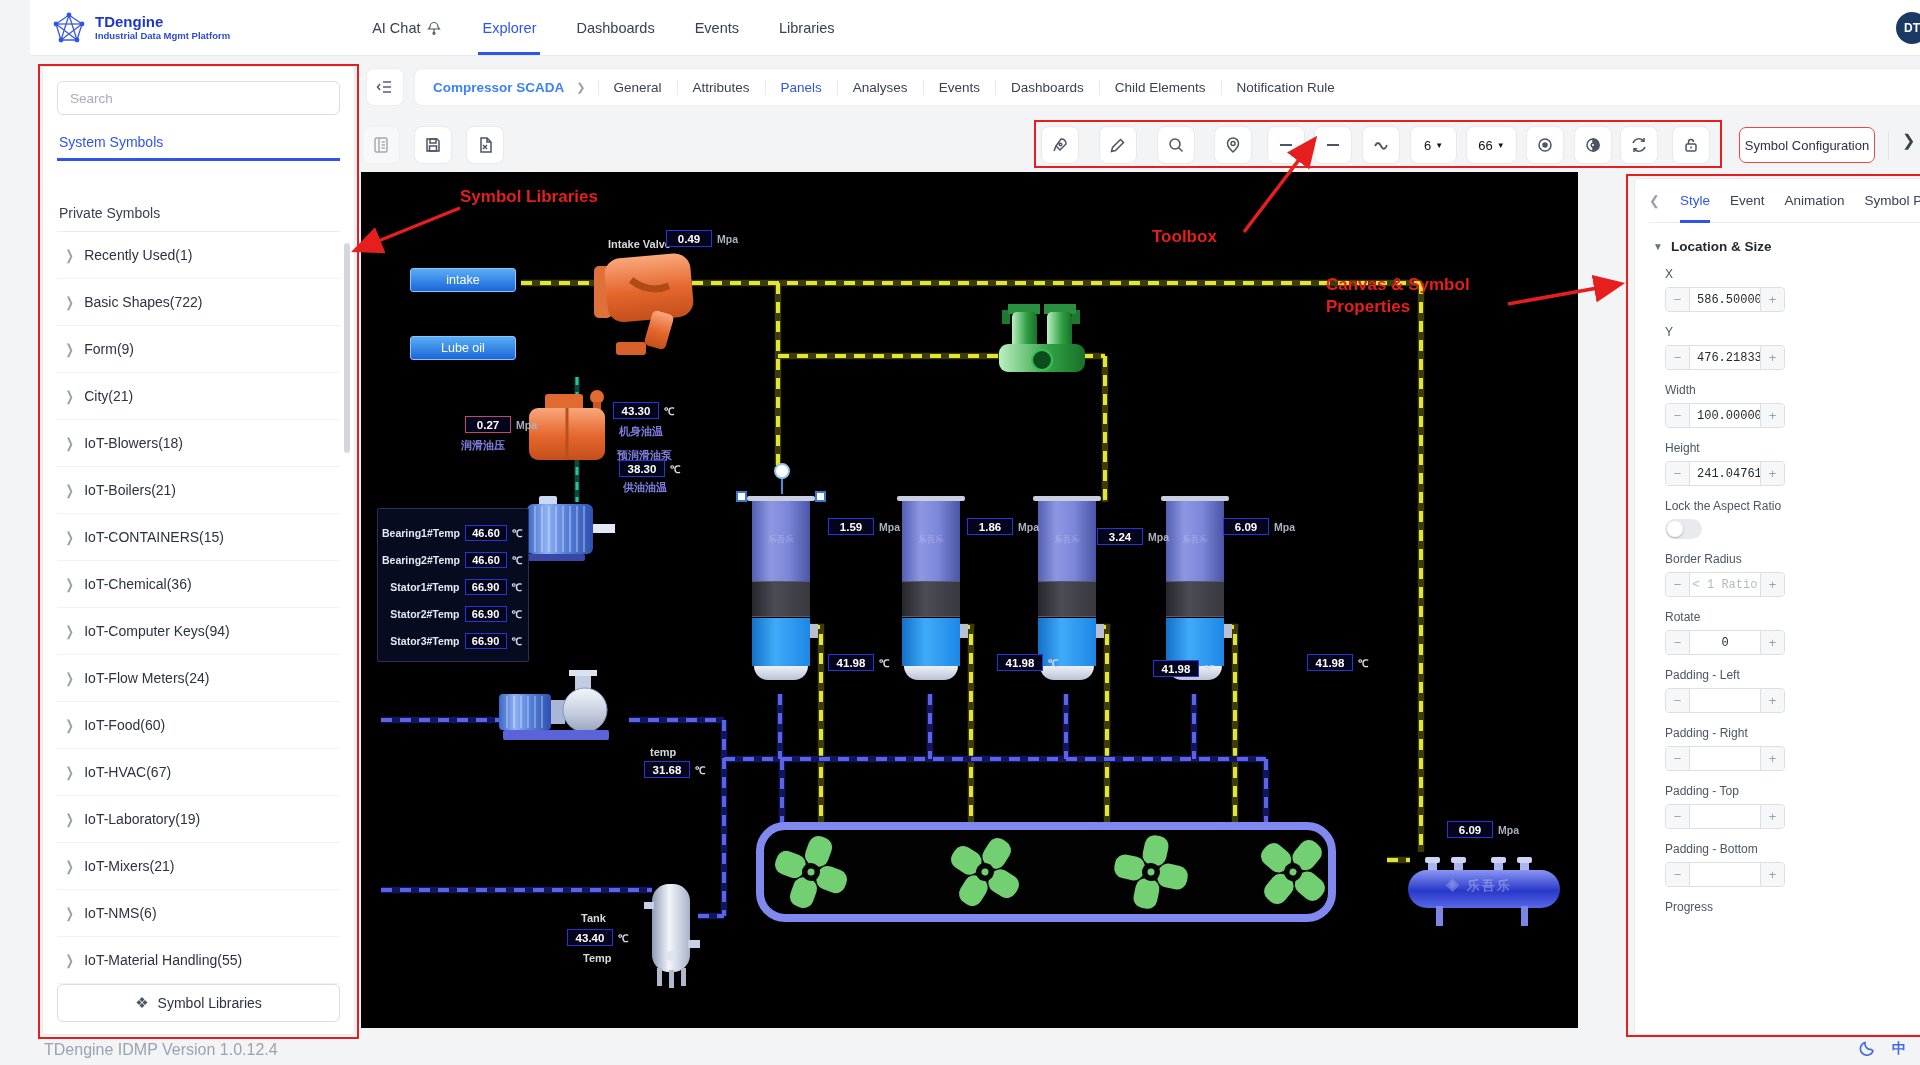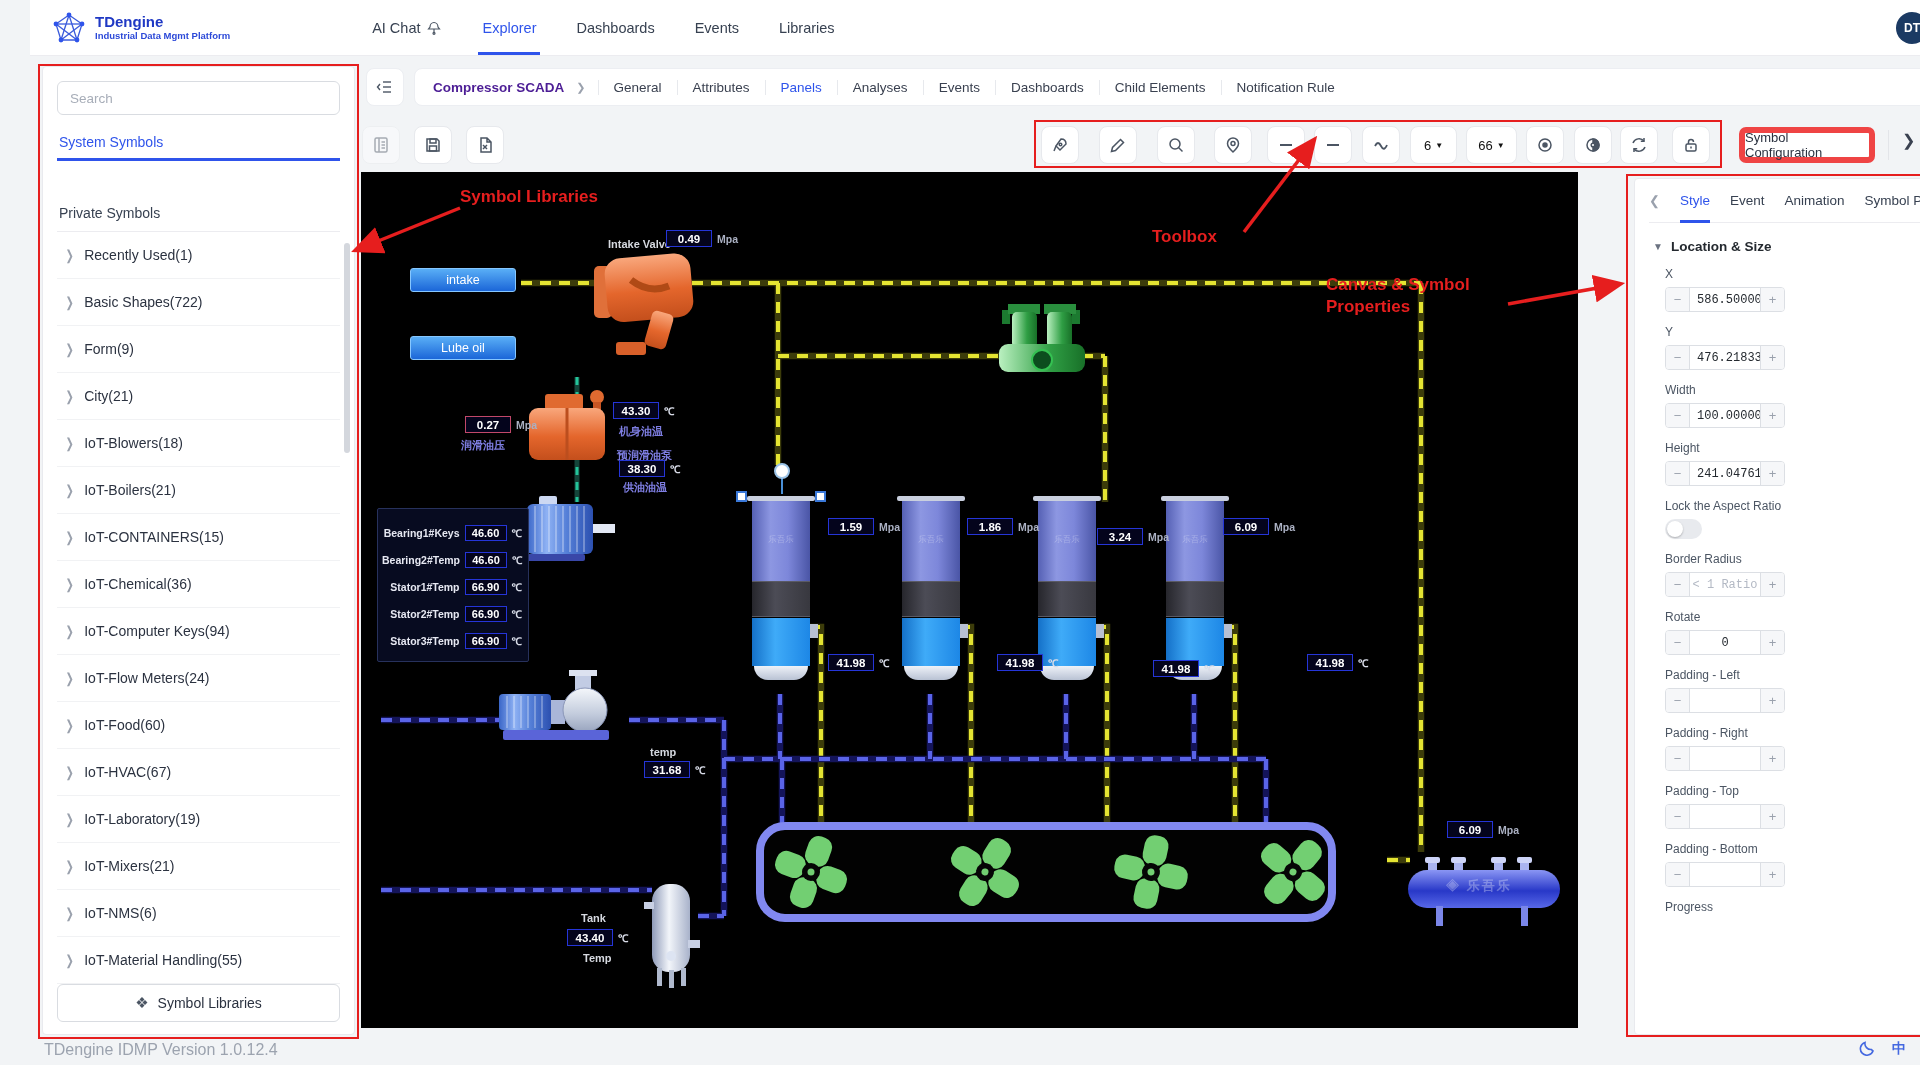--- a/index.html
+++ b/index.html
@@ -29,33 +29,33 @@
   .cat-list { height:776px; overflow:hidden; }
   .cat-item { display:flex; align-items:center; gap:10px; height:47px; border-bottom:1px solid #f1f2f4; font-size:14px; color:#2b3240; padding-left:8px; cursor:pointer; }
   .chev { color:#9aa1ad; font-size:11px; transform:scale(0.9,1.25); }
   .side-scroll { position:absolute; right:4px; top:176px; width:6px; height:210px; background:#d4d7dd; border-radius:3px; }
   .symlib-btn { position:absolute; left:14px; right:14px; bottom:12px; height:38px; border:1px solid #d9dce1; background:#fff; border-radius:6px; display:flex; align-items:center; justify-content:center; gap:9px; font-size:14px; color:#2b3240; cursor:pointer; }
   .grid-ic { color:#4b5563; font-size:15px; }
 
   
   .collapse-btn { position:absolute; left:336px; top:68px; width:38px; height:38px; background:#fff; border:1px solid #eceef2; border-radius:8px; display:flex; align-items:center; justify-content:center; cursor:pointer; }
   .crumb-bar { position:absolute; left:384px; top:68px; width:1518px; height:38px; background:#fff; border:1px solid #eceef2; border-radius:8px; display:flex; align-items:center; padding:0 18px; }
-  .crumb-root { font-size:13.5px; font-weight:bold; color:#4c1d95; }
+  .crumb-root { font-size:13.5px; font-weight:bold; color:#3b82f6; }
   .crumb-sep { color:#9aa1ad; font-size:11px; margin:0 12px; }
   .crumb-tab { font-size:13.5px; color:#3a4150; padding:0 15px; border-left:1px solid #e7e9ed; cursor:pointer; white-space:nowrap; }
   .crumb-tab:first-of-type { border-left:none; padding-left:0; }
   .crumb-tab.active { color:#2f54eb; }
 
   
   .tool-btn { position:absolute; top:126px; width:38px; height:38px; background:#fff; border:1px solid #e7e9ed; border-radius:8px; display:flex; align-items:center; justify-content:center; cursor:pointer; color:#4b5563; }
   .tool-btn.disabled { opacity:.45; }
   .tool-btn svg { stroke:#4b5563; fill:none; stroke-width:1.5; }
   .dd-btn { width:47px; display:flex; gap:4px; font-size:13px; color:#111; }
   .caret { font-size:8px; color:#111; }
-  .symcfg-btn { position:absolute; left:1709px; top:127px; width:136px; height:36px; background:#fff; border:6px solid #ef4444; border-radius:7px; font-size:13px; color:#2b3240; display:flex; align-items:center; justify-content:center; cursor:pointer; }
+  .symcfg-btn { position:absolute; left:1709px; top:127px; width:136px; height:36px; background:#fff; border:1px solid #ef4444; border-radius:7px; font-size:13px; color:#2b3240; display:flex; align-items:center; justify-content:center; cursor:pointer; }
   .tool-div { position:absolute; left:1858px; top:130px; width:1px; height:30px; background:#e3e5e9; }
   .tool-exp { position:absolute; left:1872px; top:131px; font-size:16px; color:#3a4150; cursor:pointer; }
 
   
   .canvas { position:absolute; left:331px; top:172px; width:1217px; height:856px; background:#000; overflow:hidden; }
   .canvas svg.scene { position:absolute; left:0; top:0; }
   .clabel { position:absolute; color:#d6d9e0; font-size:11px; font-weight:bold; white-space:nowrap; }
   .zhlabel { position:absolute; color:#7e7ee2; font-size:11px; font-weight:bold; white-space:nowrap; }
   .vrow { position:absolute; display:flex; align-items:center; gap:5px; }
   .vbox { min-width:46px; height:17px; background:#04041c; border:1px solid #2535d8; color:#fff; font-size:11.5px; font-weight:bold; display:flex; align-items:center; justify-content:center; padding:0 3px; }
@@ -559,21 +559,21 @@
     <div class="zhlabel" style="left:258px;top:252px">机身油温</div>
     <div class="zhlabel" style="left:256px;top:276px">预润滑油泵</div>
     <div class="vrow" style="left:258px;top:288px">
       <div class="vbox">38.30</div>
         <span class="vunit deg">℃</span>
     </div>
     <div class="zhlabel" style="left:262px;top:308px">供油油温</div>
 
     <div class="bear-panel">
       <div class="bear-row">
-          <span class="bear-lbl">Bearing1#Keys</span>
+          <span class="bear-lbl">Bearing1#Temp</span>
           <div class="vbox">46.60</div>
           <span class="vunit deg">℃</span>
         </div>
       <div class="bear-row">
           <span class="bear-lbl">Bearing2#Temp</span>
           <div class="vbox">46.60</div>
           <span class="vunit deg">℃</span>
         </div>
       <div class="bear-row">
           <span class="bear-lbl">Stator1#Temp</span>

